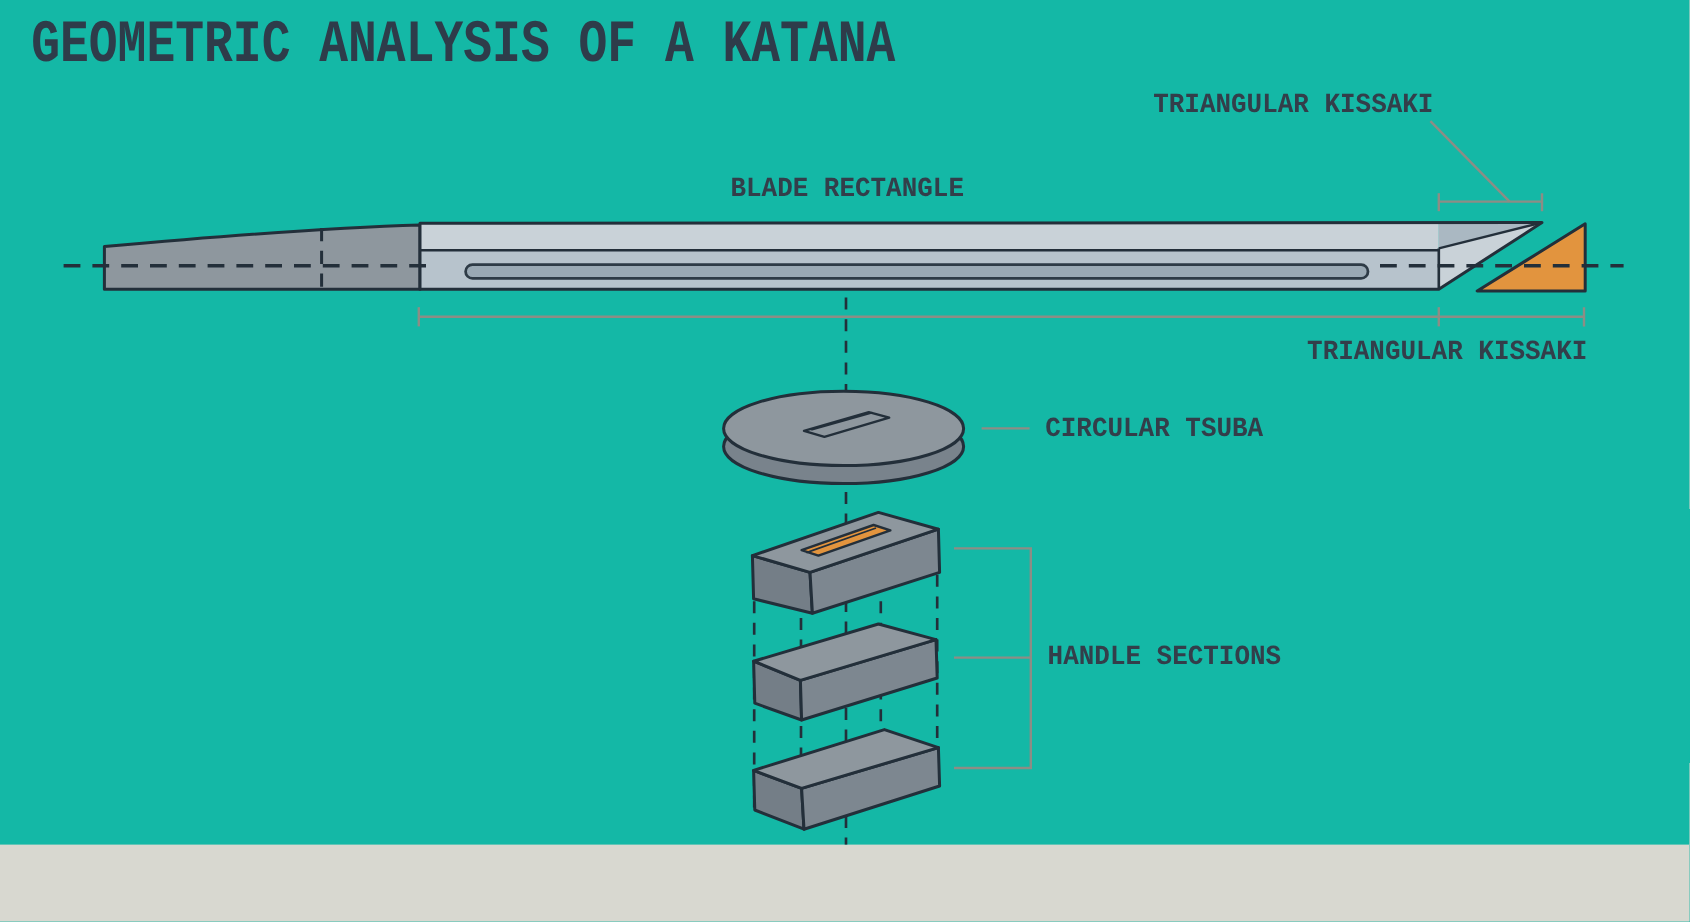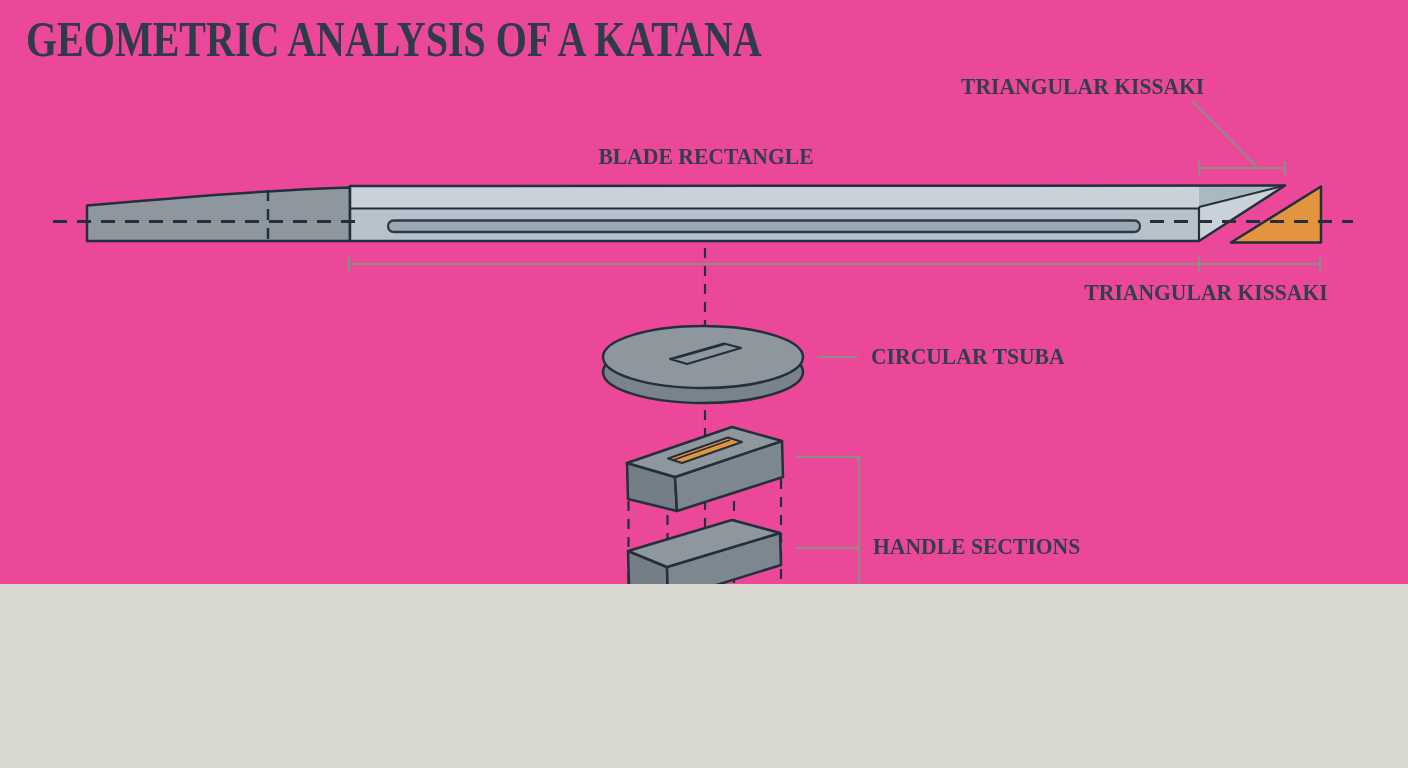--- a/index.html
+++ b/index.html
@@ -1,21 +1,21 @@
 <!DOCTYPE html>
 <html><head>
 <meta charset="utf-8">
 <style>
   html,body{margin:0;padding:0;background:#d8d8d0;}
   .stage{
     position:relative;
-    width:1408px;height:584px;
-    background:#ec4899;
+    width:1408px;height:704px;
+    background:#14b8a6;
     overflow:hidden;
-    font-family:Liberation Serif, serif;
+    font-family:Liberation Mono, monospace;
   }
   .title{
     position:absolute;left:26px;top:10px;margin:0;
     font-size:50px;font-weight:bold;color:#2e3c4a;
     letter-spacing:0px;white-space:nowrap;
     transform:scaleX(.80);transform-origin:left top;
   }
   .lbl{
     position:absolute;
     font-size:23px;font-weight:bold;color:#333e4a;

